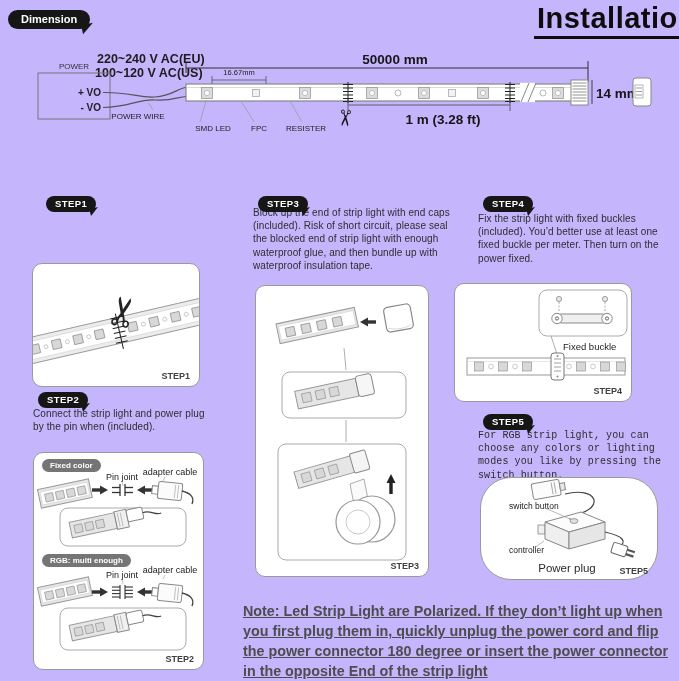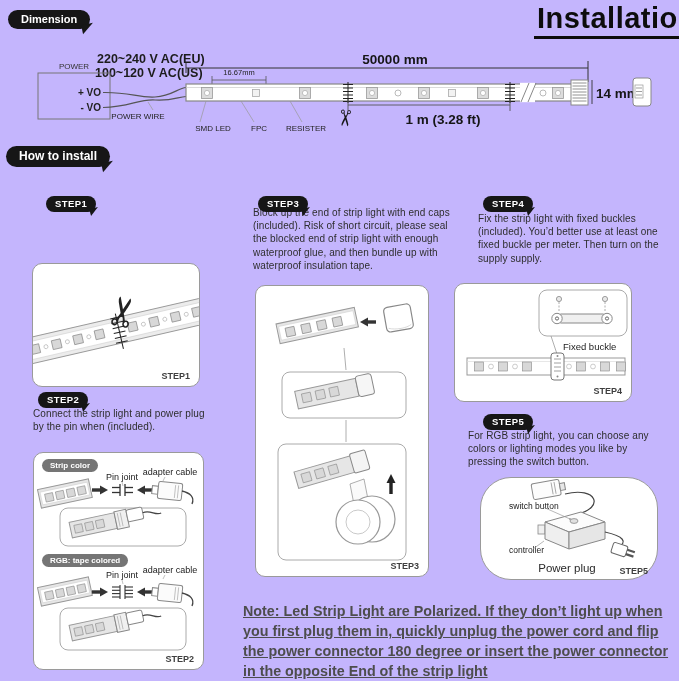--- a/index.html
+++ b/index.html
@@ -172,21 +172,20 @@
     <g stroke="#999" stroke-width="0.7">
       <line x1="206" y1="61" x2="200" y2="82"></line>
       <line x1="241" y1="61" x2="254" y2="82"></line>
       <line x1="290" y1="61" x2="302" y2="82"></line>
     </g>
     <text x="213" y="91" font-size="8" fill="#222" text-anchor="middle">SMD LED</text>
     <text x="259" y="91" font-size="8" fill="#222" text-anchor="middle">FPC</text>
     <text x="306" y="91" font-size="8" fill="#222" text-anchor="middle">RESISTER</text>
   </svg>
 
-  <div class="bubble" id="how-badge">How to install</div>
 
   <div class="step-badge" style="left:46px;top:196px;">STEP1</div>
   <div class="stepbox" style="left:32px;top:263px;width:166px;height:122px;">
     <svg width="166" height="122" viewBox="0 0 166 122">
       <g transform="rotate(-13 83 66)">
         <rect x="-16" y="54" width="198" height="26" fill="#ececec" stroke="#999" stroke-width="1"></rect>
         <rect x="-14" y="58" width="194" height="18" fill="#fff" stroke="#ccc" stroke-width="0.5"></rect>
         <g fill="#d8d8d8" stroke="#888" stroke-width="0.7">
           <rect x="-4.5" y="62" width="9" height="9"></rect>
             <rect x="17.5" y="62" width="9" height="9"></rect>
@@ -216,22 +215,22 @@
         </g>
       </g>
       <text transform="translate(90,48) rotate(-78)" font-size="40" fill="#222" text-anchor="middle" dominant-baseline="central">✂</text>
     </svg>
     <span class="caption">STEP1</span>
   </div>
 
   <div class="step-badge" style="left:38px;top:392px;">STEP2</div>
   <div class="step-text" style="left:33px;top:407px;width:175px;">Connect the strip light and power plug by the pin when (included).</div>
   <div class="stepbox" style="left:33px;top:452px;width:169px;height:216px;">
-    <span class="mini-badge" style="left:8px;top:6px;">Strip color</span>
-    <span class="mini-badge" style="left:8px;top:101px;">RGB: tape colored</span>
+    <span class="mini-badge" style="left:8px;top:6px;">Fixed color</span>
+    <span class="mini-badge" style="left:8px;top:101px;">RGB: multi enough</span>
     <svg width="169" height="216" viewBox="0 0 169 216">
 
       <text x="88" y="27" font-size="9" fill="#222" text-anchor="middle">Pin joint</text>
       <text x="136" y="22" font-size="9" fill="#222" text-anchor="middle">adapter cable</text>
       <line x1="88" y1="29" x2="89" y2="33" stroke="#999" stroke-width="0.6"></line>
       <line x1="131" y1="24" x2="129" y2="28" stroke="#999" stroke-width="0.6"></line>
       <g transform="translate(5,31) rotate(-12 26 10)">
         <rect x="0" y="0" width="52" height="19" fill="#e6e6e6" stroke="#999"></rect>
         <rect x="2" y="3" width="48" height="13" fill="#fff" stroke="#ccc" stroke-width="0.5"></rect>
         <g fill="#d8d8d8" stroke="#888" stroke-width="0.6">
@@ -394,21 +393,21 @@
       </g>
       <g fill="#222">
         <rect x="133.3" y="196" width="3.4" height="12"></rect>
           <polygon points="130.5,197 139.5,197 135,188"></polygon>
       </g>
     </svg>
     <span class="caption">STEP3</span>
   </div>
 
   <div class="step-badge" style="left:483px;top:196px;">STEP4</div>
-  <div class="step-text" style="left:478px;top:212px;width:190px;">Fix the strip light with fixed buckles (included). You’d better use at least one fixed buckle per meter. Then turn on the supply supply.</div>
+  <div class="step-text" style="left:478px;top:212px;width:190px;">Fix the strip light with fixed buckles (included). You’d better use at least one fixed buckle per meter. Then turn on the power fixed.</div>
   <div class="stepbox" style="left:454px;top:283px;width:176px;height:117px;">
     <svg width="176" height="117" viewBox="0 0 176 117">
       <rect x="84" y="6" width="88" height="46" rx="8" fill="#fff" stroke="#aaa" stroke-width="1"></rect>
       <g>
         <circle cx="104" cy="15" r="2.6" fill="#e8e8e8" stroke="#888" stroke-width="0.8"></circle>
         <circle cx="150" cy="15" r="2.6" fill="#e8e8e8" stroke="#888" stroke-width="0.8"></circle>
         <line x1="104" y1="18" x2="104" y2="28" stroke="#999" stroke-width="0.8" stroke-dasharray="2 1.5"></line>
         <line x1="150" y1="18" x2="150" y2="28" stroke="#999" stroke-width="0.8" stroke-dasharray="2 1.5"></line>
       </g>
       <g>
@@ -447,21 +446,21 @@
             <line x1="99" y1="87" x2="106" y2="87"></line>
         </g>
         <circle cx="102.5" cy="72" r="1" fill="#888"></circle>
           <circle cx="102.5" cy="92.5" r="1" fill="#888"></circle>
       </g>
     </svg>
     <span class="caption">STEP4</span>
   </div>
 
   <div class="step-badge" style="left:483px;top:414px;">STEP5</div>
-  <div class="step-text" style="left:468px;top:429px;width:190px;">For RGB strip light, you can choose any colors or lighting modes you like by pressing the switch button.</div>
+  <div class="step-text" style="left:478px;top:429px;width:190px;font-family:Liberation Mono, monospace;">For RGB strip light, you can choose any colors or lighting modes you like by pressing the switch button.</div>
   <div class="stepbox" style="left:480px;top:477px;width:176px;height:101px;border-radius:31px;">
     <svg width="176" height="101" viewBox="0 0 176 101">
       <g transform="translate(50,6) rotate(-10)">
         <rect x="0" y="0" width="28" height="16" rx="2" fill="#fcfcfc" stroke="#888"></rect>
         <line x1="20" y1="2" x2="20" y2="14" stroke="#999" stroke-width="0.8"></line>
         <line x1="23" y1="2" x2="23" y2="14" stroke="#999" stroke-width="0.8"></line>
         <rect x="28" y="4.5" width="5" height="7" fill="#e8e8e8" stroke="#888"></rect>
       </g>
       <path d="M84,16 C116,8 124,30 96,36" stroke="#444" stroke-width="1.2" fill="none"></path>
       <g>

